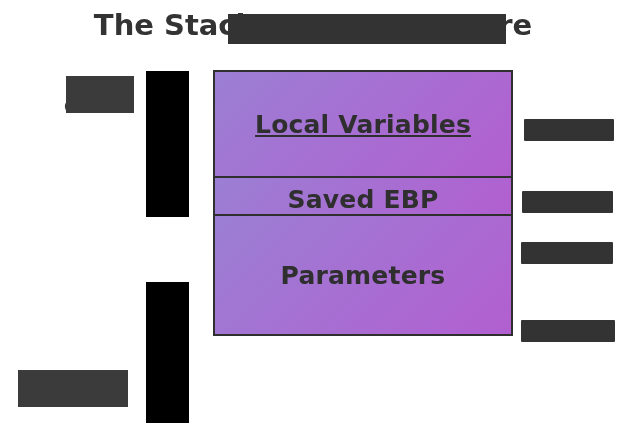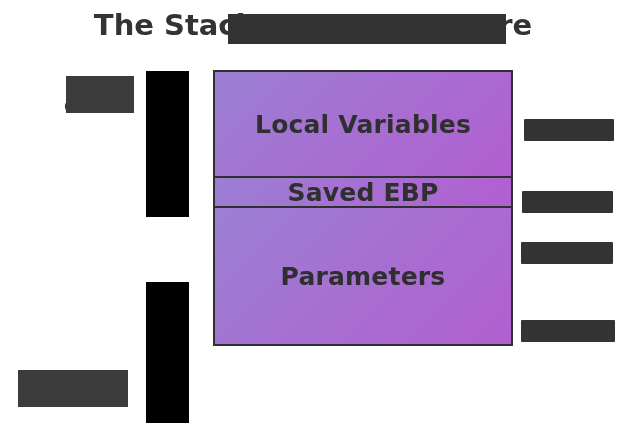--- a/index.html
+++ b/index.html
@@ -115,24 +115,24 @@
     align-items: center;
     justify-content: center;
     background: linear-gradient(135deg, #9b7fd4 0%, #b25fd0 100%);
     color: #2f2f2f;
     font-size: 25px;
     font-weight: 700;
     letter-spacing: 0.2px;
     white-space: nowrap;
   }
   .seg + .seg { margin-top: -2px; }
-  .seg-locals   { height: 108px; }
-  .seg-ebp      { height: 32px;  }
+  .seg-locals   { height: 108px; text-decoration: underline; }
+  .seg-ebp      { height: 40px; align-items: flex-end;  }
   .seg-ret      { height: 50px;  }
-  .seg-params   { height: 140px; }
+  .seg-params   { height: 122px; }
 
   
   .right-note {
     position: absolute;
     height: 22px;
     background: #333333;
     border-radius: 1px;
   }
   .right-note.n1 { left: 524px; top: 119px; width: 90px; }
   .right-note.n2 { left: 522px; top: 191px; width: 91px; }

